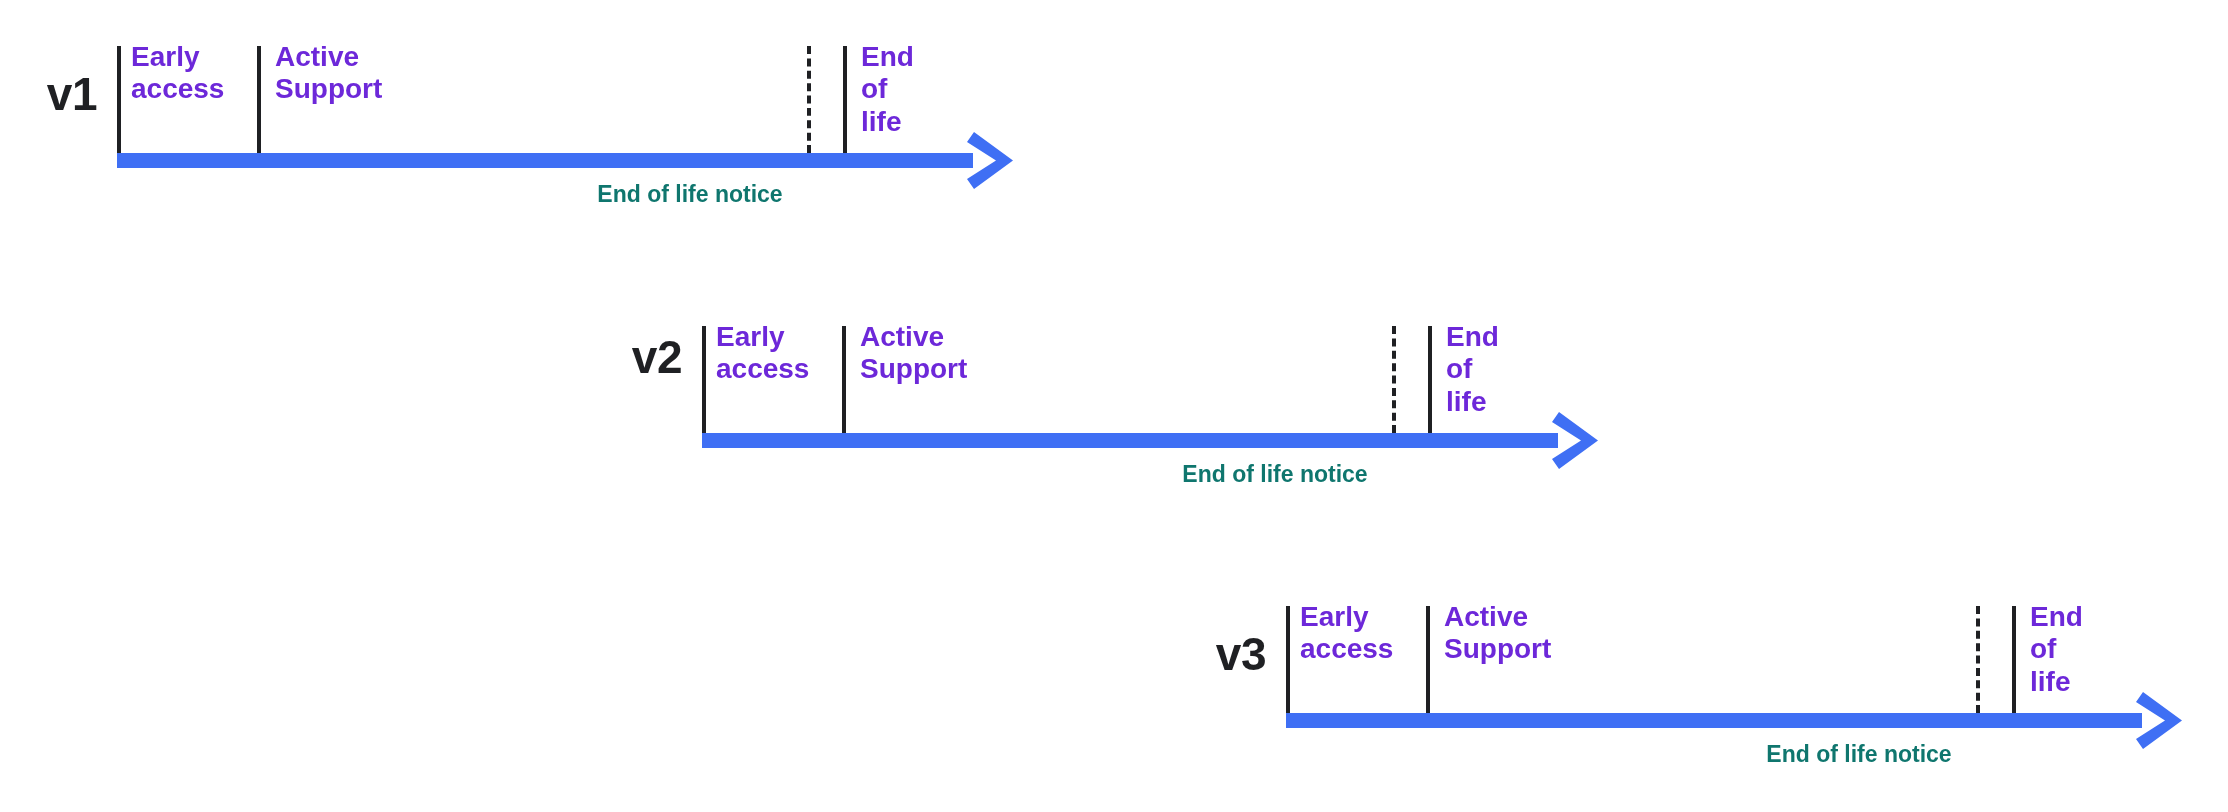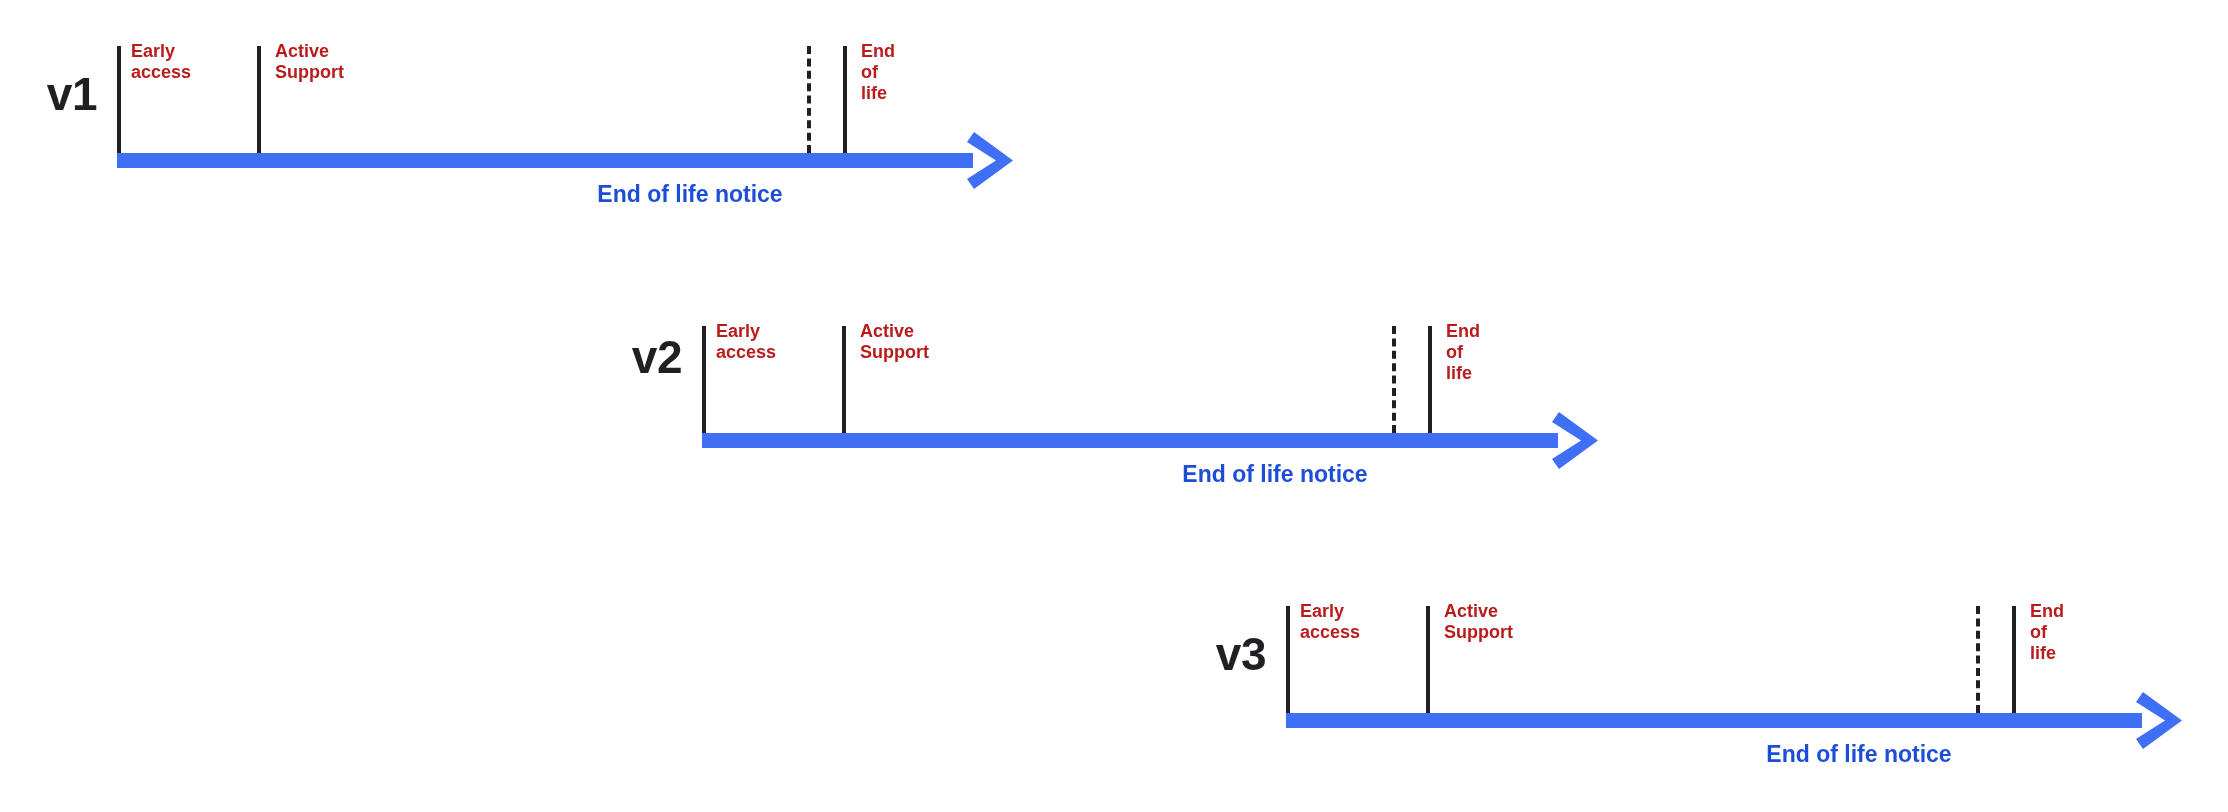--- a/index.html
+++ b/index.html
@@ -47,23 +47,23 @@
   }
   .divider.dashed {
     width: 0;
     background: none;
     border-left: 4px dashed #1f2023;
   }
 
   
   .phase-label {
     position: absolute;
-    font-size: 18px;
+    font-size: 28px;
     font-weight: bold;
-    color: #b91c1c;
+    color: #6d28d9;
     line-height: 1.16;
     white-space: pre-line;
   }
 
   
   .track {
     position: absolute;
     height: 15px;
   }
   .track-bar {
@@ -79,21 +79,21 @@
     height: 57px;
     width: 46px;
   }
   .arrow-head svg { display: block; width: 100%; height: 100%; }
 
   
   .notice-label {
     position: absolute;
     font-size: 23px;
     font-weight: bold;
-    color: #1d4ed8;
+    color: #0f766e;
     white-space: nowrap;
     text-align: center;
     transform: translateX(-50%);
   }
 </style>
 </head>
 <body>
 
 <div id="stage">
     <div class="timeline">

